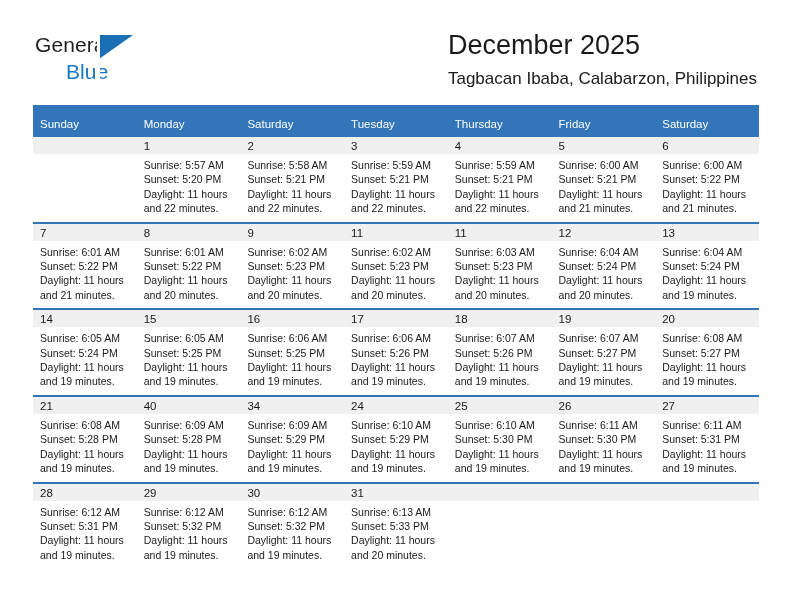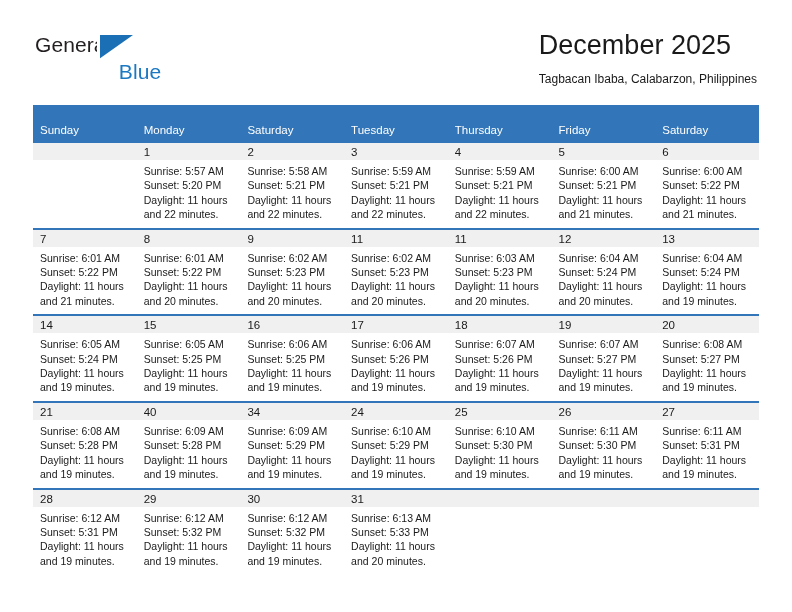--- a/index.html
+++ b/index.html
@@ -44,21 +44,21 @@
     display: block;
     height: 22px;
   }
   .brand-line2 {
     font-size: 21px;
     color: #1b78c2;
     letter-spacing: 0.1px;
     line-height: 1;
     display: block;
     margin-top: 5px;
-    text-align: center;
+    margin-left: 31px;
   }
   .brand-triangle {
     position: absolute;
     left: 64px;
     top: 1px;
     width: 0;
     height: 0;
     border-left: 34px solid #1b6fb5;
     border-bottom: 24px solid transparent;
   }
@@ -76,21 +76,21 @@
     right: 0;
     top: 0;
   }
   .cal-title {
     font-size: 27px;
     color: #1a1a1a;
     line-height: 34px;
     white-space: nowrap;
   }
   .cal-subtitle {
-    font-size: 12px;
+    font-size: 17px;
     color: #1a1a1a;
     line-height: 20px;
     margin-top: 7px;
     white-space: nowrap;
   }
 
   
   .calendar {
     position: absolute;
     left: 33px;
@@ -98,21 +98,21 @@
     width: 726px;
     border-collapse: collapse;
     table-layout: fixed;
   }
   .calendar th {
     background: #3275b8;
     color: #ffffff;
     font-size: 11.5px;
     font-weight: normal;
     text-align: left;
-    padding: 19px 0 5px 7px;
+    padding: 13px 0 5px 7px;
     height: 18px;
     box-sizing: border-box;
   }
   .calendar td {
     vertical-align: top;
     padding: 0;
     width: 103.7px;
     border-top: 2px solid #3275b8;
     background: #ffffff;
   }

